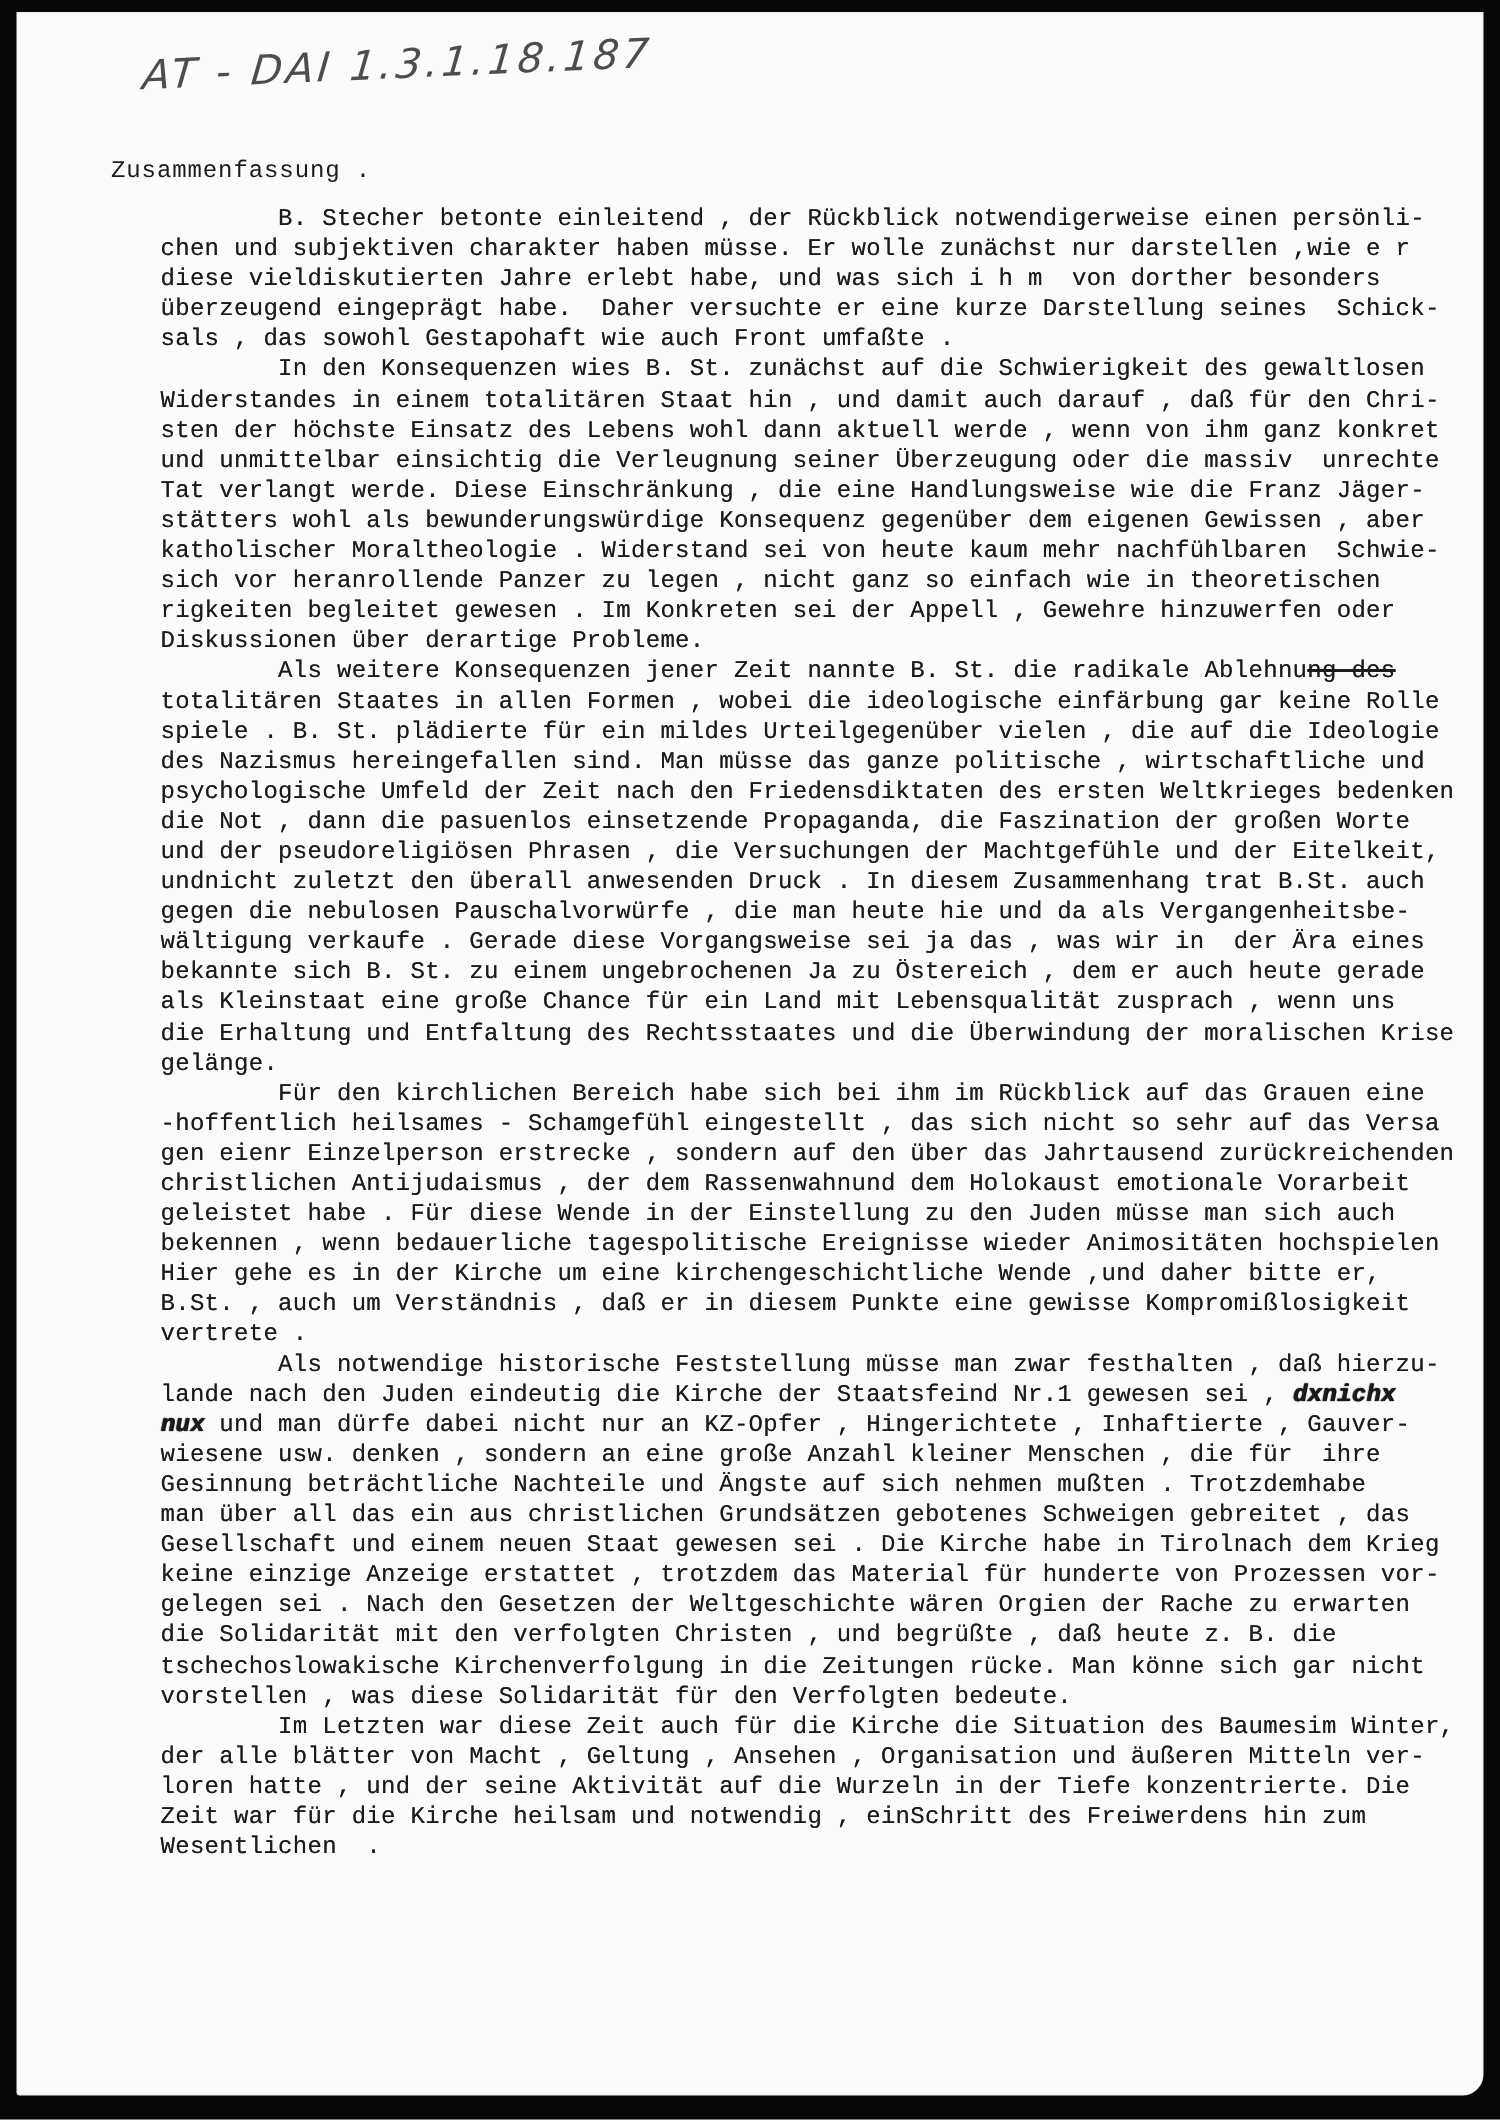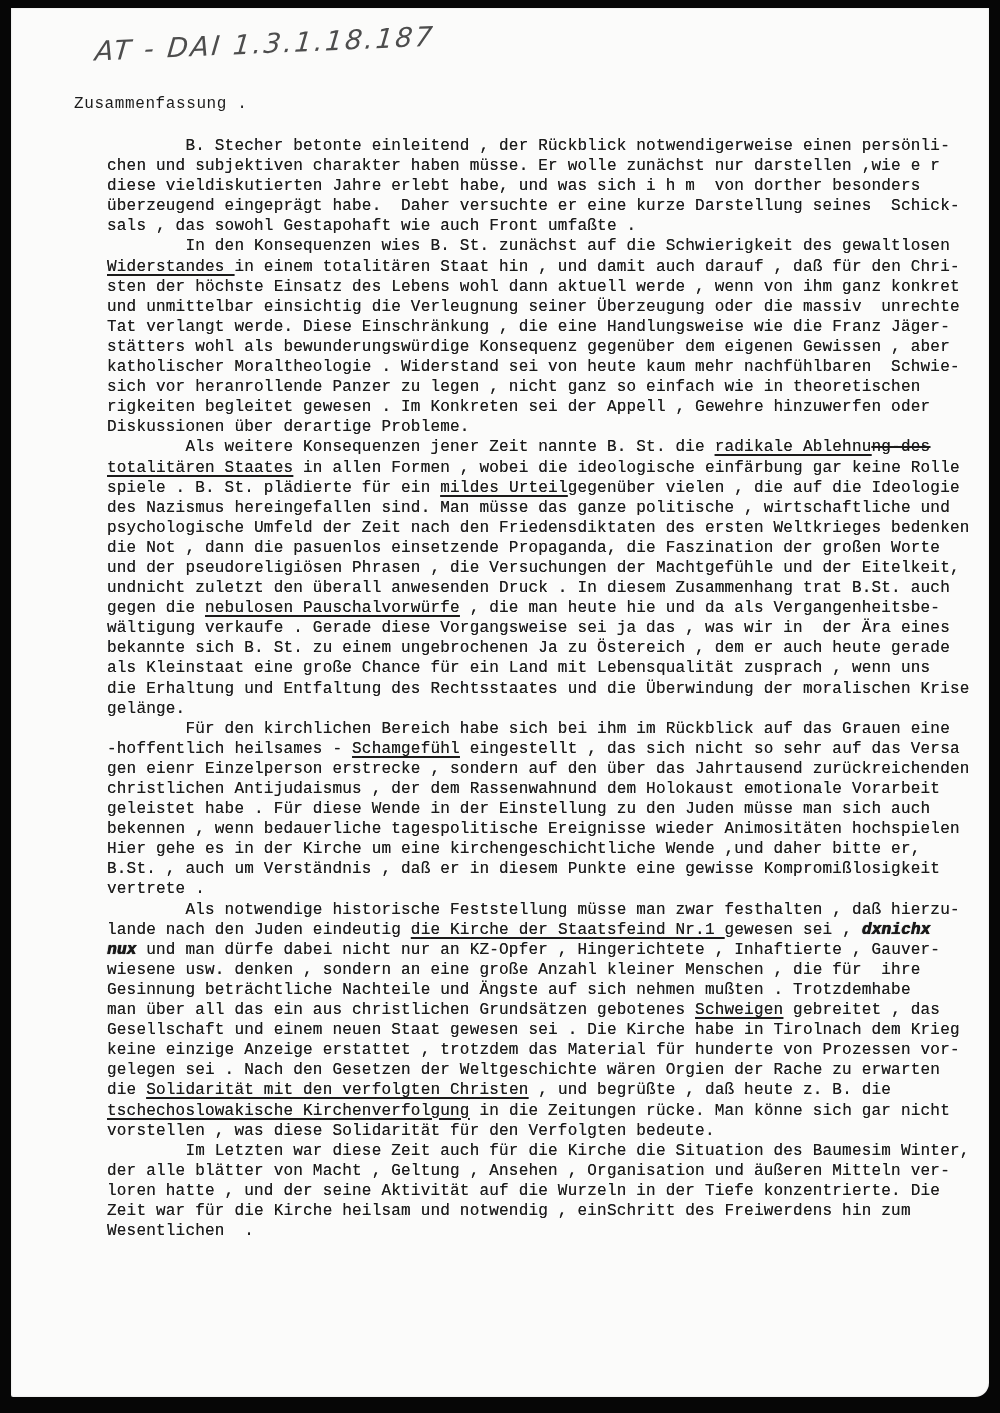--- a/index.html
+++ b/index.html
@@ -24,41 +24,41 @@
     font-family:"DejaVu Sans", sans-serif;
     font-style:italic;
     font-size:27px;
     color:#4d4d4d;
     letter-spacing:2.5px;
     transform: rotate(-2.5deg) skewX(-8deg);
     white-space:pre;
   }
   .doc-title {
     position:absolute;
-    left:63px; top:86px;
+    left:63px; top:96px;
     font:16px/20px "Liberation Mono", monospace;
     color:#1b1b1b;
     letter-spacing:0.6px;
     white-space:pre;
   }
   .doc-lines {
     position:absolute;
     left:63px; top:128px;
     width:910px;
     margin-left:33px;
   }
   .line {
     white-space:pre;
     font:16px/20.1px "Liberation Mono", monospace;
     height:20.1px;
     color:#1b1b1b;
     letter-spacing:0.2px;
     text-shadow:0 0 0.4px rgba(20,20,20,0.7);
   }
-  .u   { text-decoration:underline; text-underline-offset:3px; text-decoration-thickness:1.5px; }
+  .u   { text-underline-offset:3px; text-decoration-thickness:1.5px; }
   .s   { text-decoration:line-through; text-decoration-thickness:1.5px; }
   .x   { font-weight:bold; text-shadow:0 0 1px #111, 0.6px 0 0 #111;font-style:italic; }
   .ins { position:relative; top:-0.55em; font-size:15px; }
 </style>
 </head>
 <body>
 
 <div class="page">
   <div class="annotation">AT - DAI 1.3.1.18.187</div>
   <div class="doc-title">Zusammenfassung .</div>

